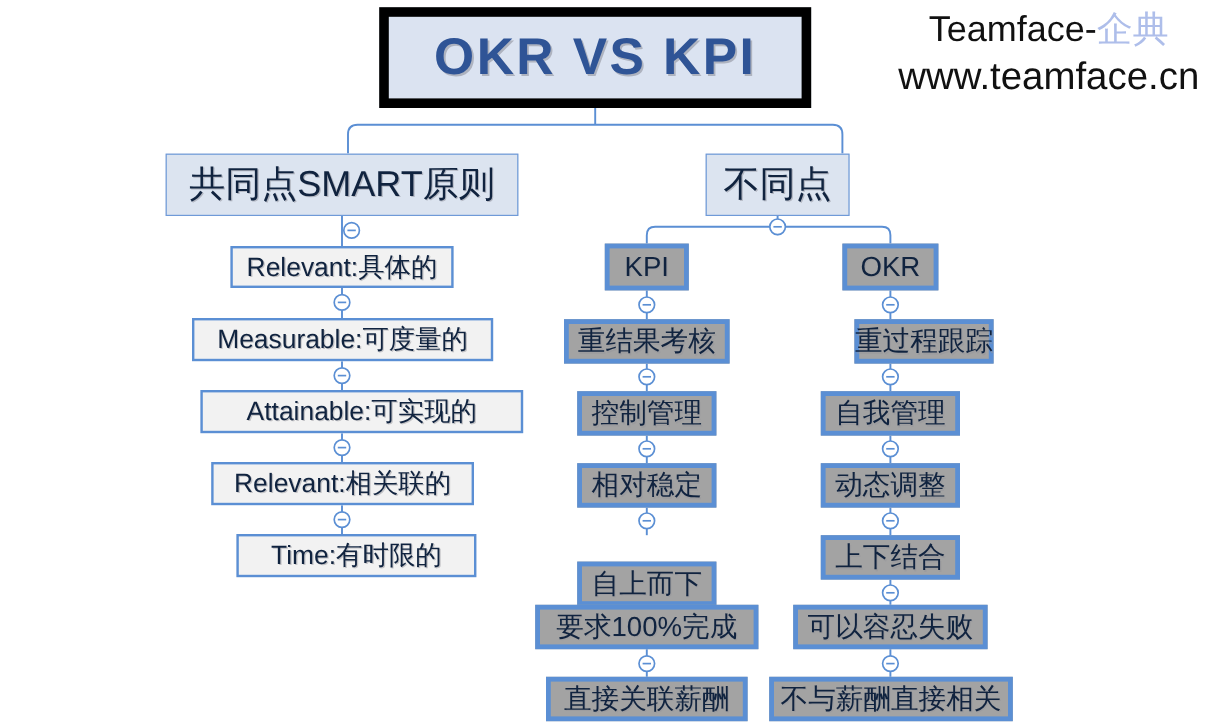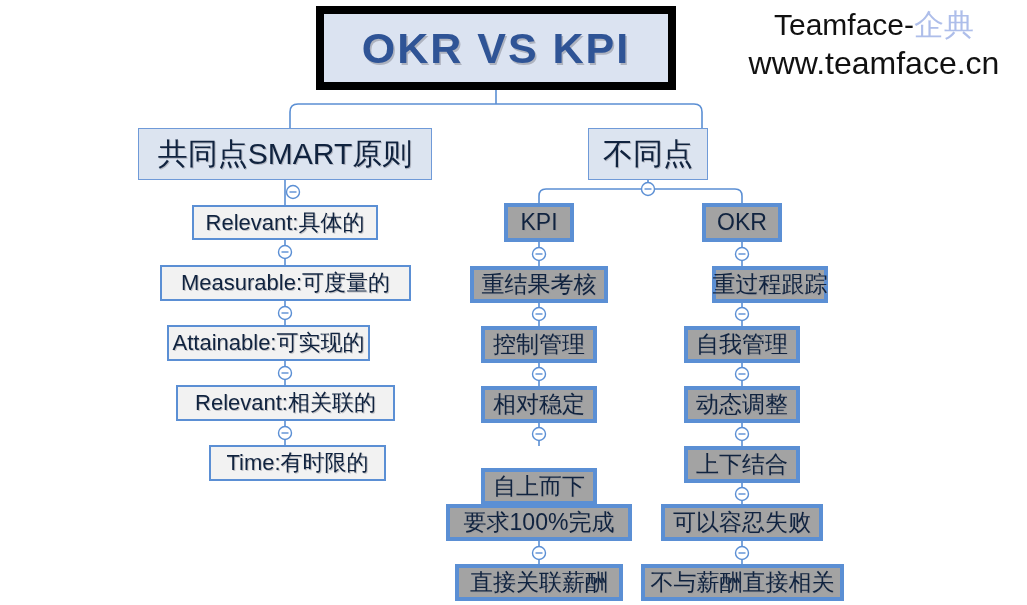--- a/index.html
+++ b/index.html
@@ -221,23 +221,23 @@
     <div class="b2">www.teamface.cn</div>
   </div>
 
   <div class="node node-title" style="left:316px; top:6px; width:360px; height:84px;">OKR  VS  KPI</div>
 
   <div class="node node-l2" style="left:138px; top:128px; width:294px; height:52px;">共同点SMART原则</div>
   <div class="node node-l2" style="left:588px; top:128px; width:120px; height:52px;">不同点</div>
 
   <div class="node node-leaf" style="left:192px; top:205px; width:186px; height:35px;">Relevant:具体的</div>
   <div class="node node-leaf" style="left:160px; top:265px; width:251px; height:36px;">Measurable:可度量的</div>
-  <div class="node node-leaf" style="left:167px; top:325px; width:203px; height:36px;">Attainable:可实现的</div>
+  <div class="node node-leaf" style="left:167px; top:325px; width:269px; height:36px;">Attainable:可实现的</div>
   <div class="node node-leaf" style="left:176px; top:385px; width:219px; height:36px;">Relevant:相关联的</div>
-  <div class="node node-leaf" style="left:197px; top:445px; width:177px; height:36px;margin-left:12px;">Time:有时限的</div>
+  <div class="node node-leaf" style="left:197px; top:445px; width:200px; height:36px;">Time:有时限的</div>
 
   <div class="node node-l3" style="left:504px; top:203px; width:70px; height:39px;">KPI</div>
   <div class="node node-l3" style="left:702px; top:203px; width:80px; height:39px;">OKR</div>
 
   <div class="node node-l3" style="left:470px; top:266px; width:138px; height:37px;">重结果考核</div>
   <div class="node node-l3" style="left:481px; top:326px; width:116px; height:37px;">控制管理</div>
   <div class="node node-l3" style="left:481px; top:386px; width:116px; height:37px;">相对稳定</div>
   <div class="node node-l3" style="left:481px; top:468px; width:116px; height:37px;">自上而下</div>
   <div class="node node-l3" style="left:446px; top:504px; width:186px; height:37px;">要求100%完成</div>
   <div class="node node-l3" style="left:455px; top:564px; width:168px; height:37px;">直接关联薪酬</div>

